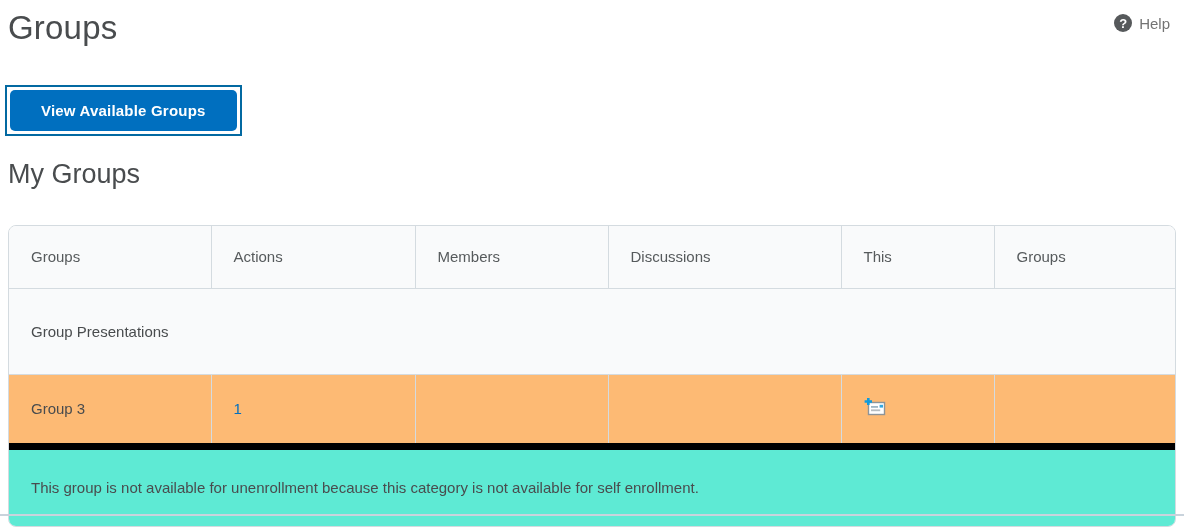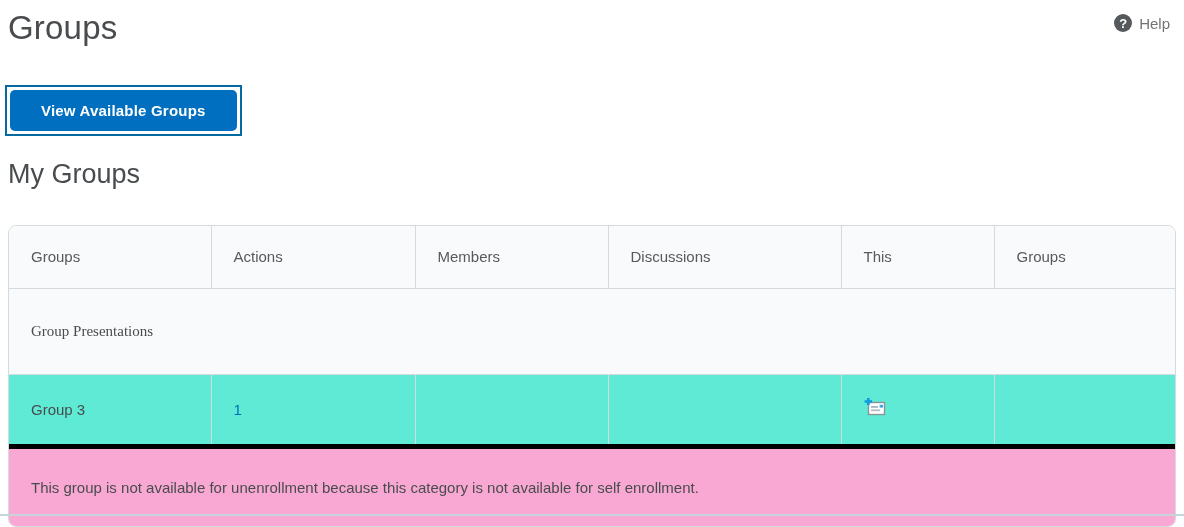--- a/index.html
+++ b/index.html
@@ -104,30 +104,29 @@
   }
   thead th:not(:last-child),
   tr.data-row td:not(:last-child) {
     border-right: 1px solid #d4dbe0;
   }
   tr.category-row td {
     background: #f9fafb;
     height: 86px;
     color: #494c4e;
     border-bottom: 1px solid #d4dbe0;
-    font-family: Liberation Serif, serif;
   }
   tr.data-row td {
+    background: #fdba74;
+    height: 72px;
+    color: #494c4e;
+    border-bottom: 7px solid #000000;
+  }
+  tr.note-row td {
     background: #5eead4;
-    height: 72px;
-    color: #494c4e;
-    border-bottom: 5px solid #000000;
-  }
-  tr.note-row td {
-    background: #f9a8d4;
     height: 80px;
     color: #494c4e;
   }
   a.members-link {
     color: #006fbf;
     text-decoration: none;
     cursor: pointer;
   }
   .icon-btn {
     background: transparent;

